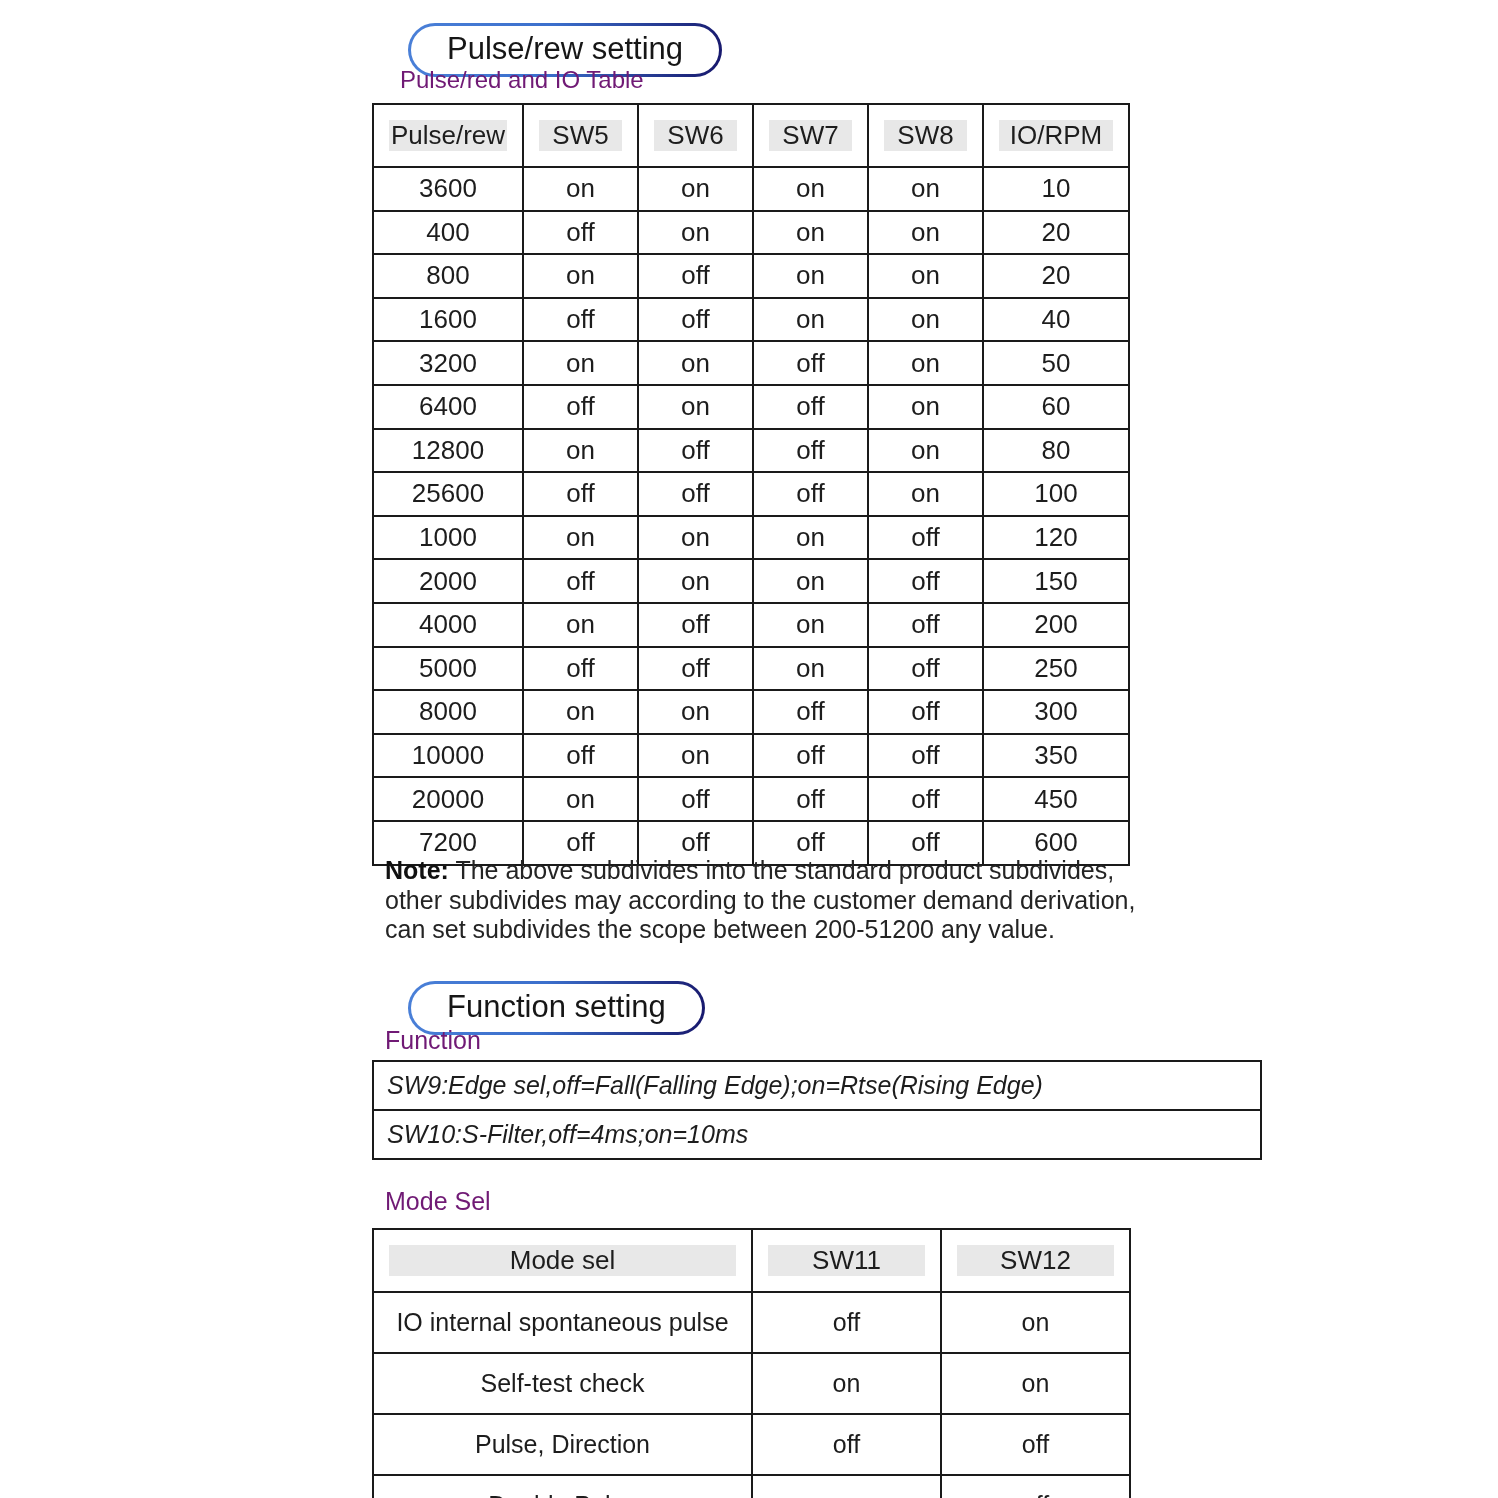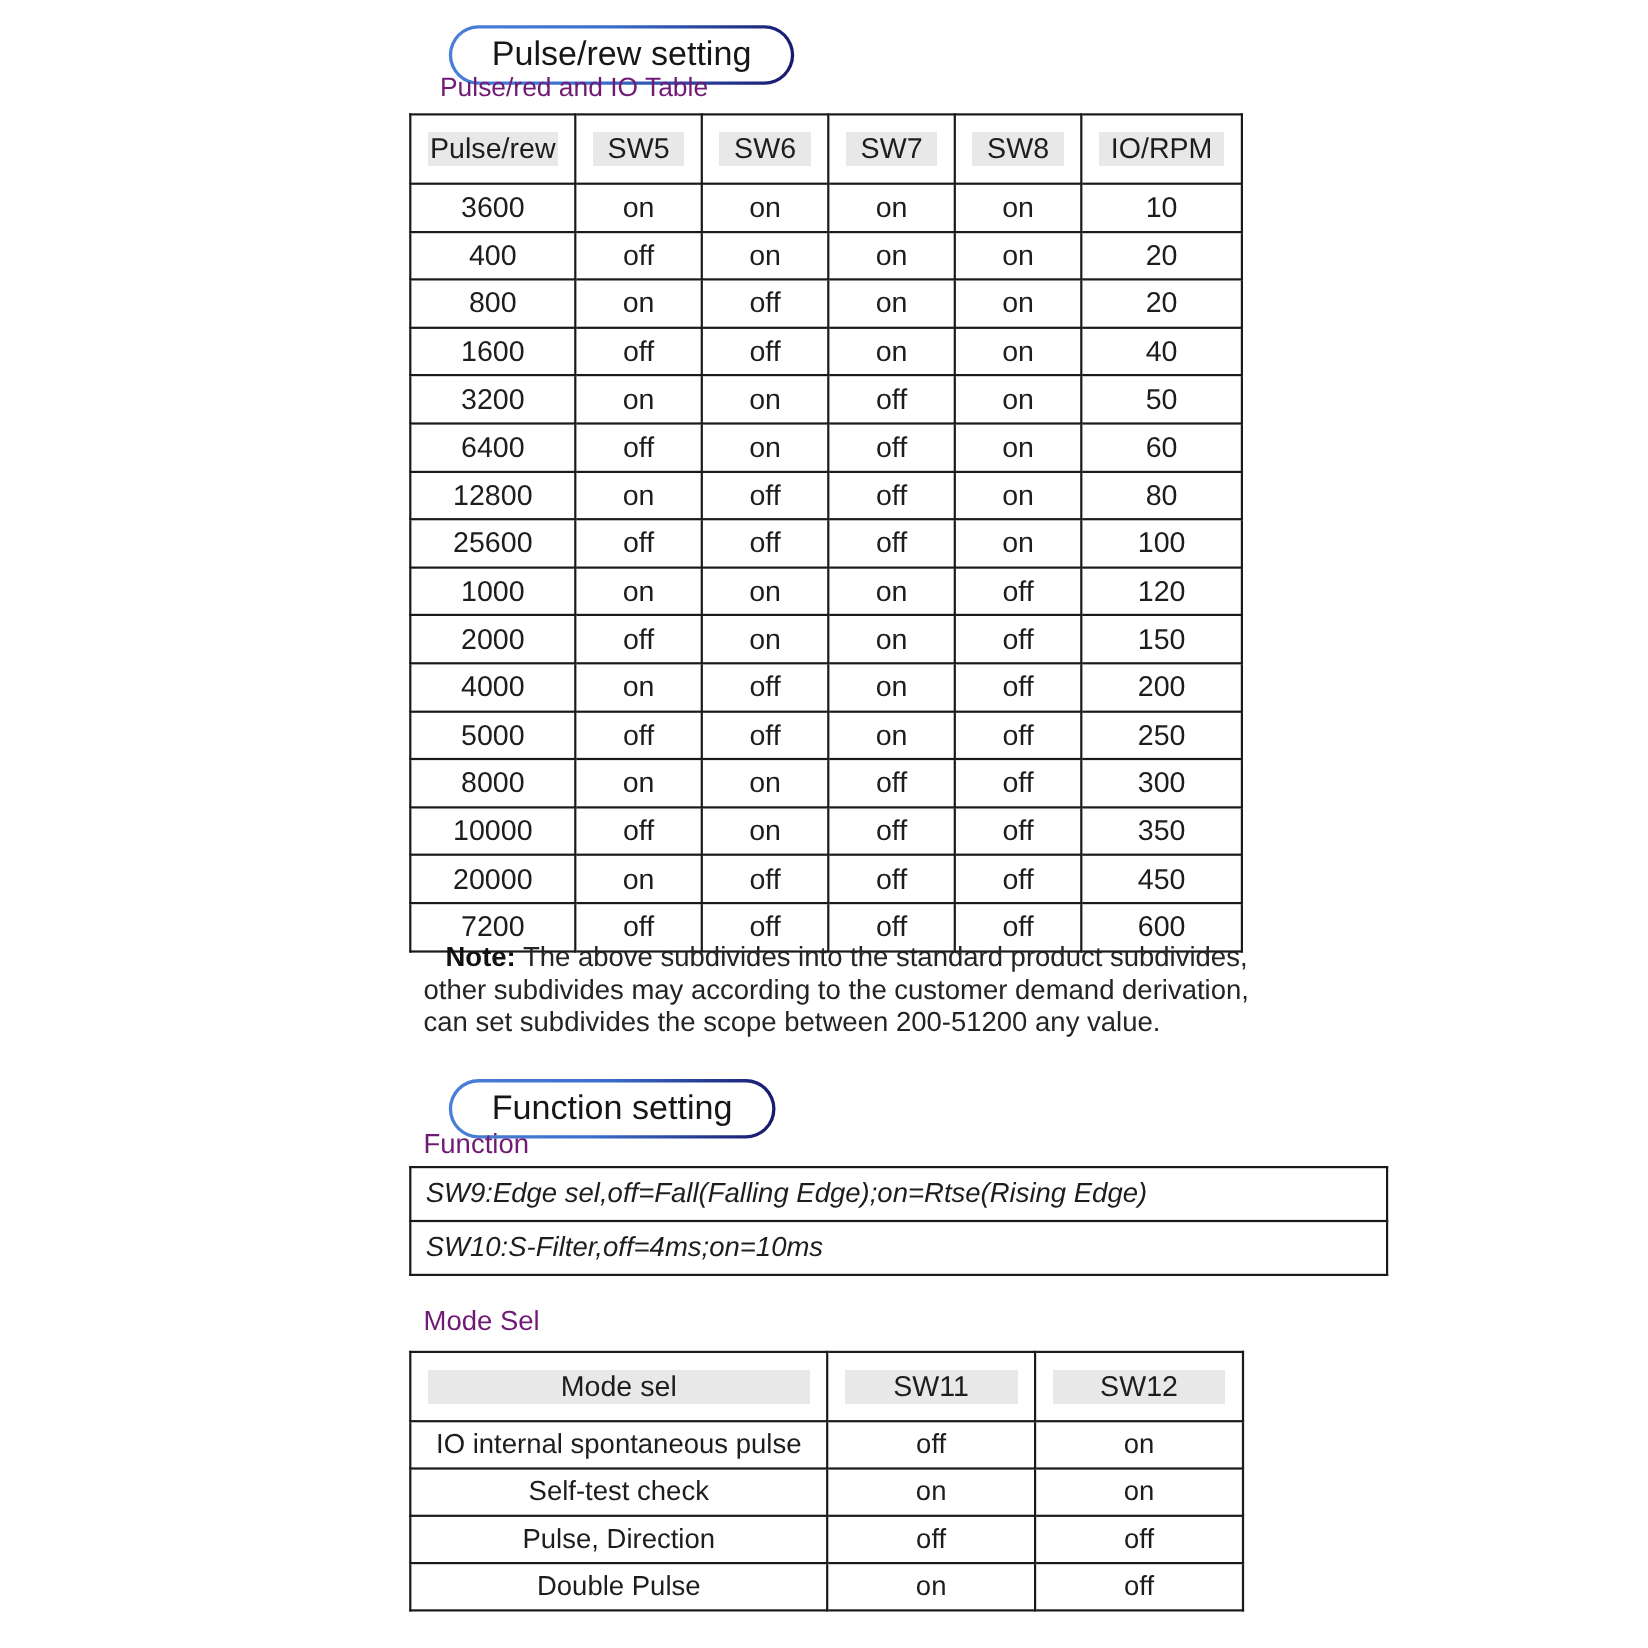--- a/index.html
+++ b/index.html
@@ -65,33 +65,33 @@
   #function-table { left: 372px; top: 1060px; width: 890px; font-style: italic; }
   #function-table tr { height: 49px; }
   #function-table td {
     text-align: left;
     padding-left: 13px;
     font-size: 25px;
   }
 
   #mode-table { left: 372px; top: 1228px; width: 757px; }
   #mode-table thead tr { height: 48px; }
-  #mode-table tbody tr { height: 43px; }
+  #mode-table tbody tr { height: 61px; }
   #mode-table td { font-size: 25px; }
 
   .note {
     position: absolute;
     left: 385px;
     top: 856px;
     width: 790px;
     font-size: 25px;
     line-height: 29.5px;
     color: #242424;
   }
-  .note b { color: #111; margin-left: 20px; }
+  .note b { color: #111; }
 </style>
 </head>
 <body>
 
 <div class="pill" style="top: 3px;">
   <div class="pill-inner">Pulse/rew setting</div>
 </div>
 
 <div class="caption" style="left: 400px; top: 66px;">Pulse/red and IO Table</div>
 

